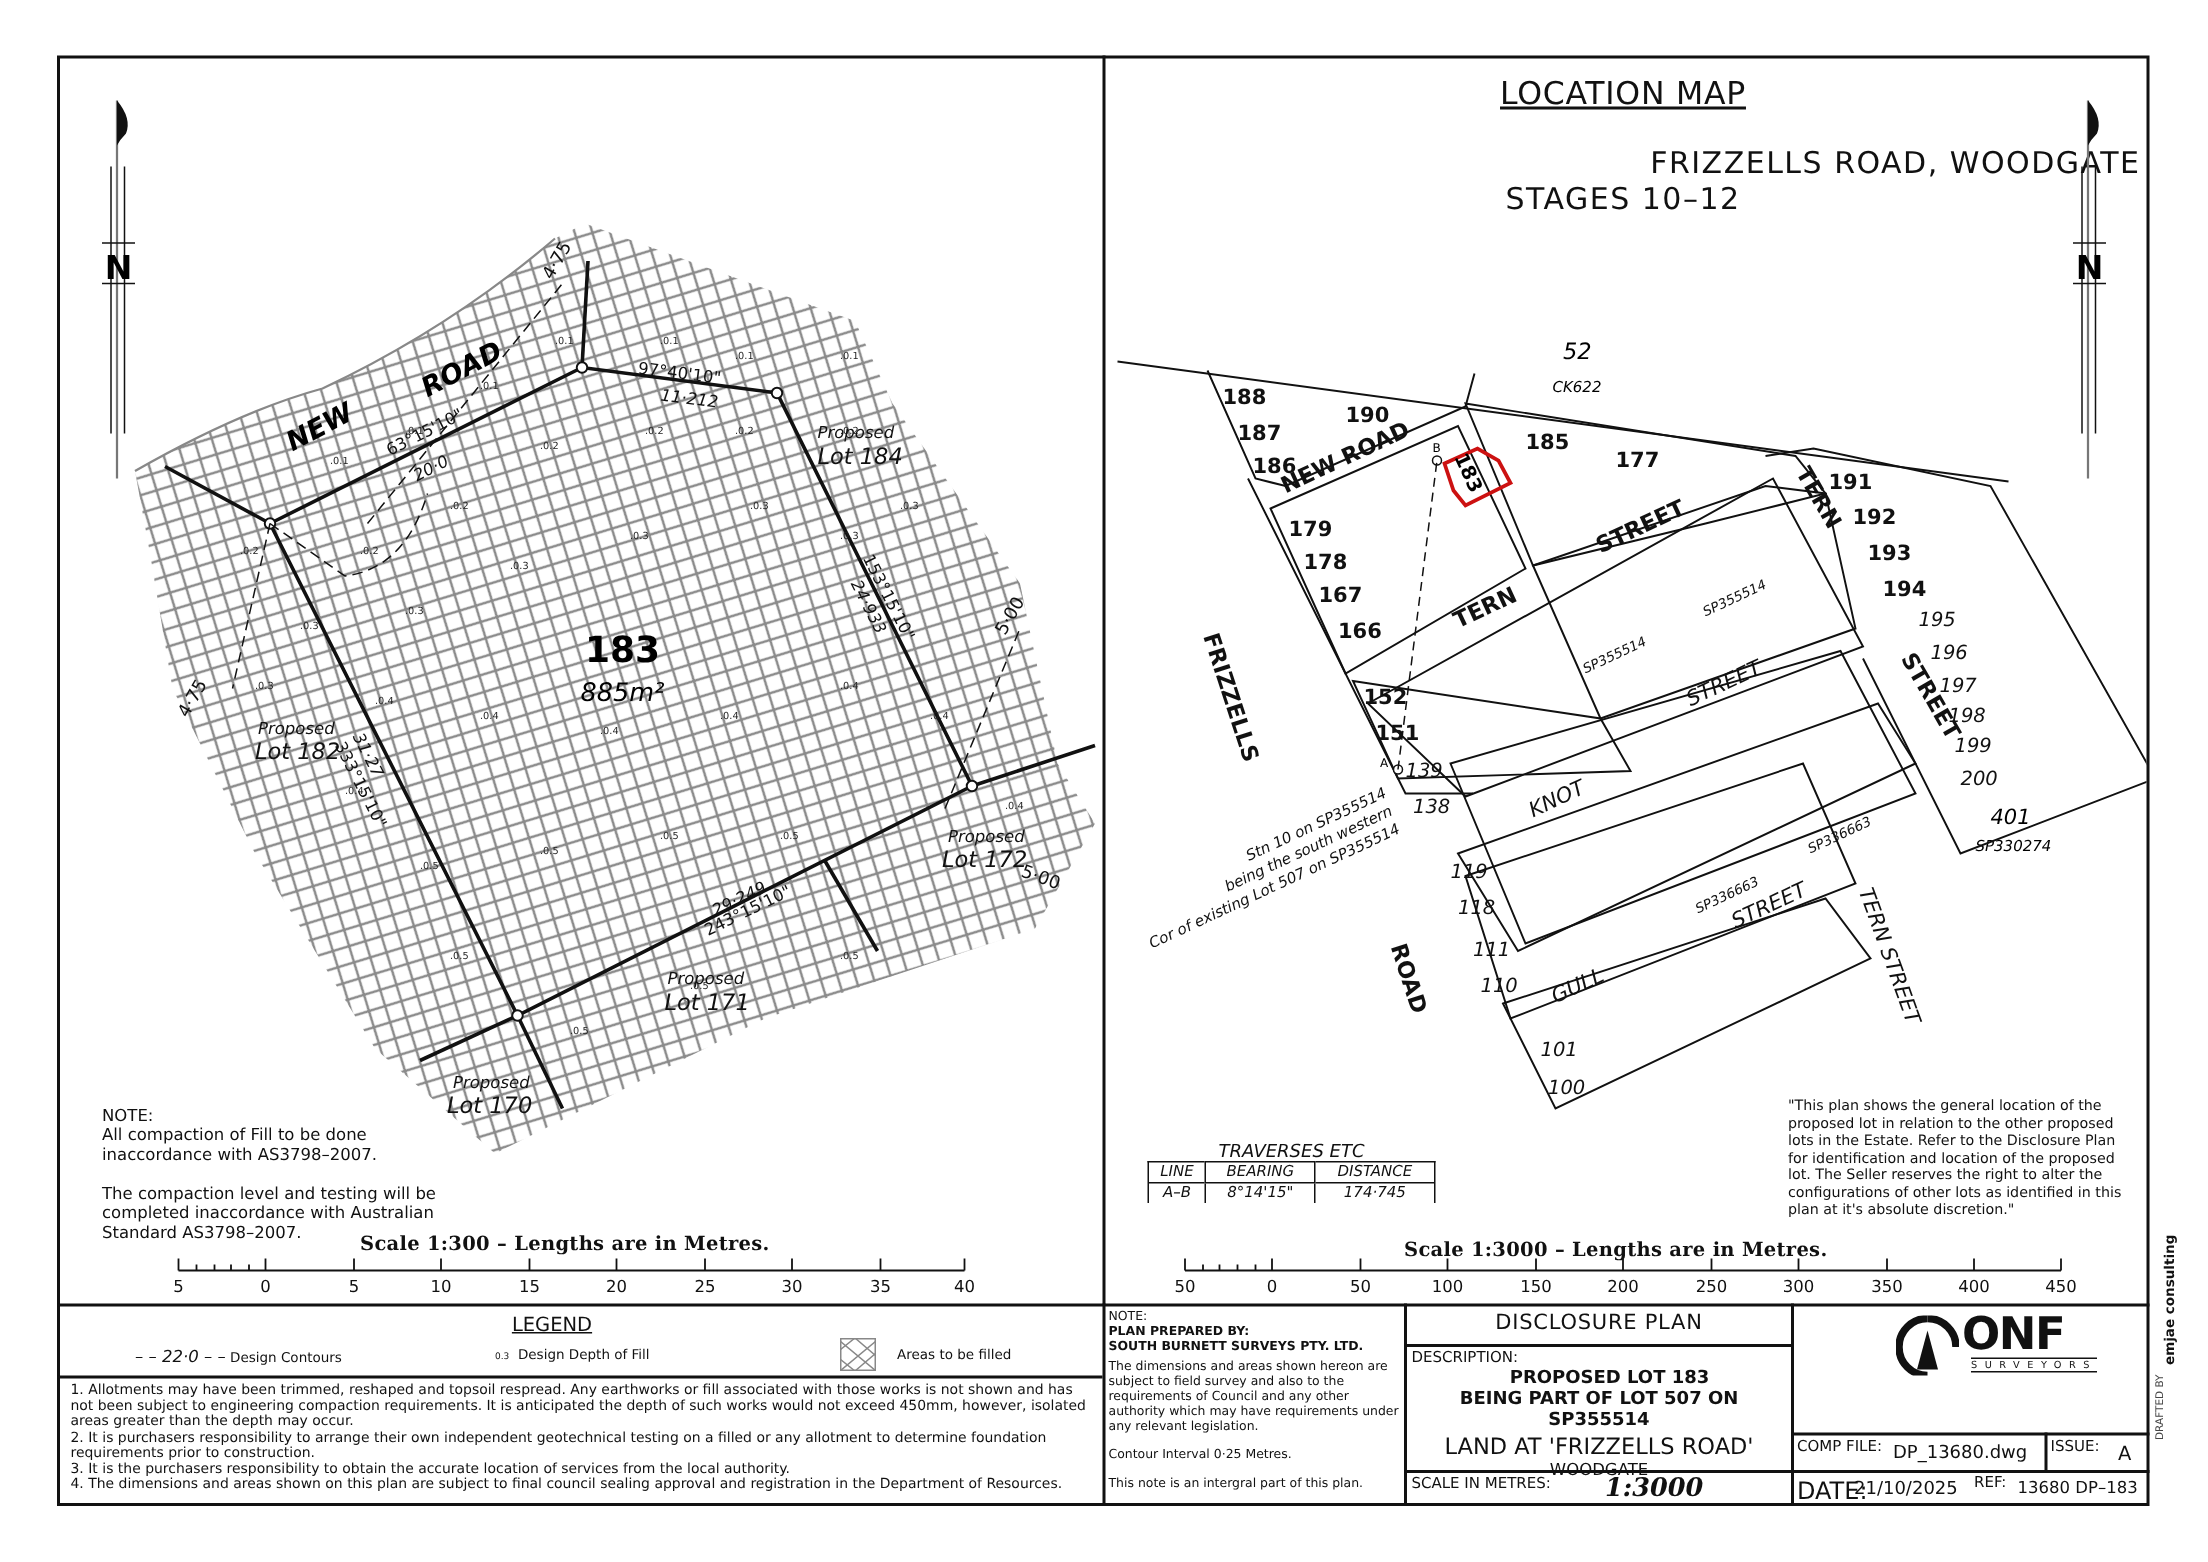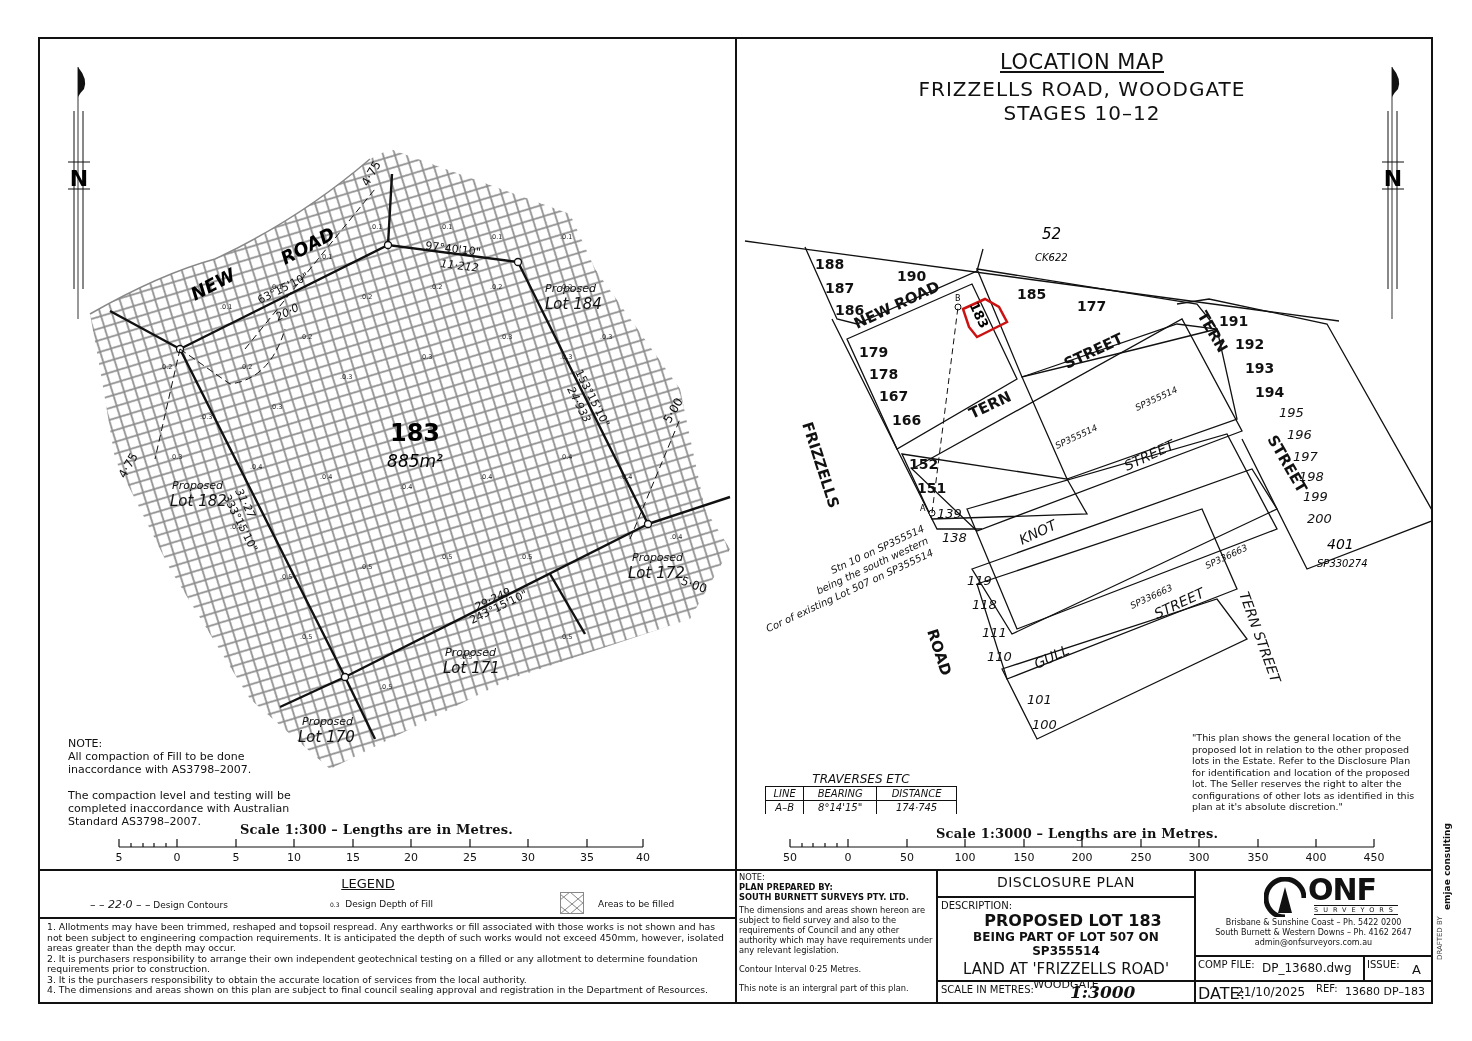--- a/index.html
+++ b/index.html
@@ -184,21 +184,21 @@
   <div>All compaction of Fill to be done</div>
   <div>inaccordance with AS3798–2007.</div>
   <div style="height:13px"></div>
   <div>The compaction level and testing will be</div>
   <div>completed inaccordance with Australian</div>
   <div>Standard AS3798–2007.</div>
 </div>
 
 <div class="abs center" style="left:737px;top:50px;width:690px;">
   <div style="font-size:21px;text-decoration:underline;letter-spacing:0.5px;">LOCATION MAP</div>
-  <div style="font-size:20px;margin-top:3px;letter-spacing:1px;">FRIZZELLS ROAD, WOODGATE</div>
+  <div style="font-size:20px;margin-top:22px;letter-spacing:1px;text-align:right;">FRIZZELLS ROAD, WOODGATE</div>
   <div style="font-size:20px;letter-spacing:1px;">STAGES 10–12</div>
 </div>
 
 <svg class="abs" style="left:737px;top:39px" width="694" height="831">
 
   <g>
     <line x1="655" y1="28" x2="655" y2="280" stroke="#777" stroke-width="1.5"></line>
     <path d="M655 28 Q665 40 661 50 Q657 54 655 58 Z" fill="#111"></path>
     <line x1="651" y1="72" x2="651" y2="250" stroke="#111" stroke-width="1"></line>
     <line x1="660" y1="72" x2="660" y2="250" stroke="#111" stroke-width="1"></line>
@@ -330,21 +330,21 @@
     <text x="462" y="822">300</text>
     <text x="521" y="822">350</text>
     <text x="579" y="822">400</text>
     <text x="637" y="822">450</text>
   </g>
 </svg>
 
 <div class="abs scale-title" style="left:936px;top:826px;">Scale 1:3000 – Lengths are in Metres.</div>
 
 <div class="abs" style="left:765px;top:760px;width:192px;">
-  <div class="center" style="font-style:italic;font-size:12px;margin-top:12px;">TRAVERSES ETC</div>
+  <div class="center" style="font-style:italic;font-size:12px;">TRAVERSES ETC</div>
   <table style="border-collapse:collapse;width:100%;font-style:italic;font-size:10px;">
     <tbody>
         <tr style="border:1.5px solid #111;">
       <th style="border-right:1px solid #111;font-weight:normal;">LINE</th>
       <th style="border-right:1px solid #111;font-weight:normal;">BEARING</th>
       <th style="font-weight:normal;">DISTANCE</th>
     </tr>
     <tr>
       <td class="center" style="border-left:1.5px solid #111;border-right:1px solid #111;">A–B</td>
       <td class="center" style="border-right:1px solid #111;">8°14'15"</td>
@@ -387,44 +387,39 @@
   <div style="margin-top:9px;">Contour Interval 0·25 Metres.</div>
   <div style="margin-top:9px;">This note is an intergral part of this plan.</div>
 </div>
 
 <div class="vr" style="left:936px;top:869px;height:135px;"></div>
 
 <div class="abs center" style="left:938px;top:874px;width:256px;font-size:14px;letter-spacing:0.5px;">DISCLOSURE PLAN</div>
 <div class="hr" style="left:936px;top:896px;width:258px;"></div>
 <div class="abs" style="left:941px;top:900px;font-size:10px;">DESCRIPTION:</div>
 <div class="abs center" style="left:938px;top:911px;width:256px;">
-  <div style="font-weight:bold;font-size:16px;padding-left:14px;">PROPOSED LOT 183</div>
+  <div style="font-weight:bold;font-size:12px;padding-left:14px;">PROPOSED LOT 183</div>
   <div style="font-weight:bold;font-size:12px;">BEING PART OF LOT 507 ON SP355514</div>
   <div style="font-size:15px;margin-top:2px;">LAND AT 'FRIZZELLS ROAD'</div>
   <div style="font-size:11px;">WOODGATE</div>
 </div>
 <div class="hr" style="left:936px;top:980px;width:258px;"></div>
 <div class="abs" style="left:941px;top:984px;font-size:10px;">SCALE IN METRES:</div>
 <div class="abs" style="left:1070px;top:982px;font-family:'DejaVu Serif',serif;font-style:italic;font-weight:bold;font-size:17px;">1:3000</div>
 
 <div class="vr" style="left:1194px;top:869px;height:135px;"></div>
 
 <div class="abs" style="left:1196px;top:871px;width:235px;height:98px;">
   <svg class="abs" style="left:68px;top:6px" width="42" height="40">
       <path d="M21 2 A19 19 0 1 0 21 40" fill="none" stroke="#111" stroke-width="5"></path>
       <path d="M21 2 A19 19 0 0 1 40 21" fill="none" stroke="#111" stroke-width="5"></path>
       <path d="M14 36 L21 10 L28 36 Z" fill="#111"></path>
     </svg>
   <div class="abs" style="left:112px;top:4px;font-weight:bold;font-size:30px;letter-spacing:-1px;line-height:30px;">ONF</div>
   <div class="abs" style="left:118px;top:34px;font-size:6.5px;letter-spacing:5px;border-top:1px solid #111;border-bottom:1px solid #111;">SURVEYORS</div>
-  <div class="abs center" style="left:0;top:47px;width:235px;font-size:8px;line-height:10px;">
-    <div>Brisbane &amp; Sunshine Coast – Ph. 5422 0200</div>
-    <div>South Burnett &amp; Western Downs – Ph. 4162 2647</div>
-    <div>admin@onfsurveyors.com.au</div>
-  </div>
 </div>
 <div class="hr" style="left:1194px;top:955px;width:239px;"></div>
 <div class="abs" style="left:1198px;top:959px;font-size:10px;">COMP FILE:</div>
 <div class="abs" style="left:1262px;top:961px;font-size:12px;">DP_13680.dwg</div>
 <div class="vr" style="left:1363px;top:955px;height:25px;"></div>
 <div class="abs" style="left:1367px;top:959px;font-size:10px;">ISSUE:</div>
 <div class="abs" style="left:1412px;top:962px;font-size:13px;">A</div>
 <div class="hr" style="left:1194px;top:980px;width:239px;"></div>
 <div class="abs" style="left:1198px;top:984px;font-size:16px;">DATE:</div>
 <div class="abs" style="left:1236px;top:985px;font-size:12px;">21/10/2025</div>

